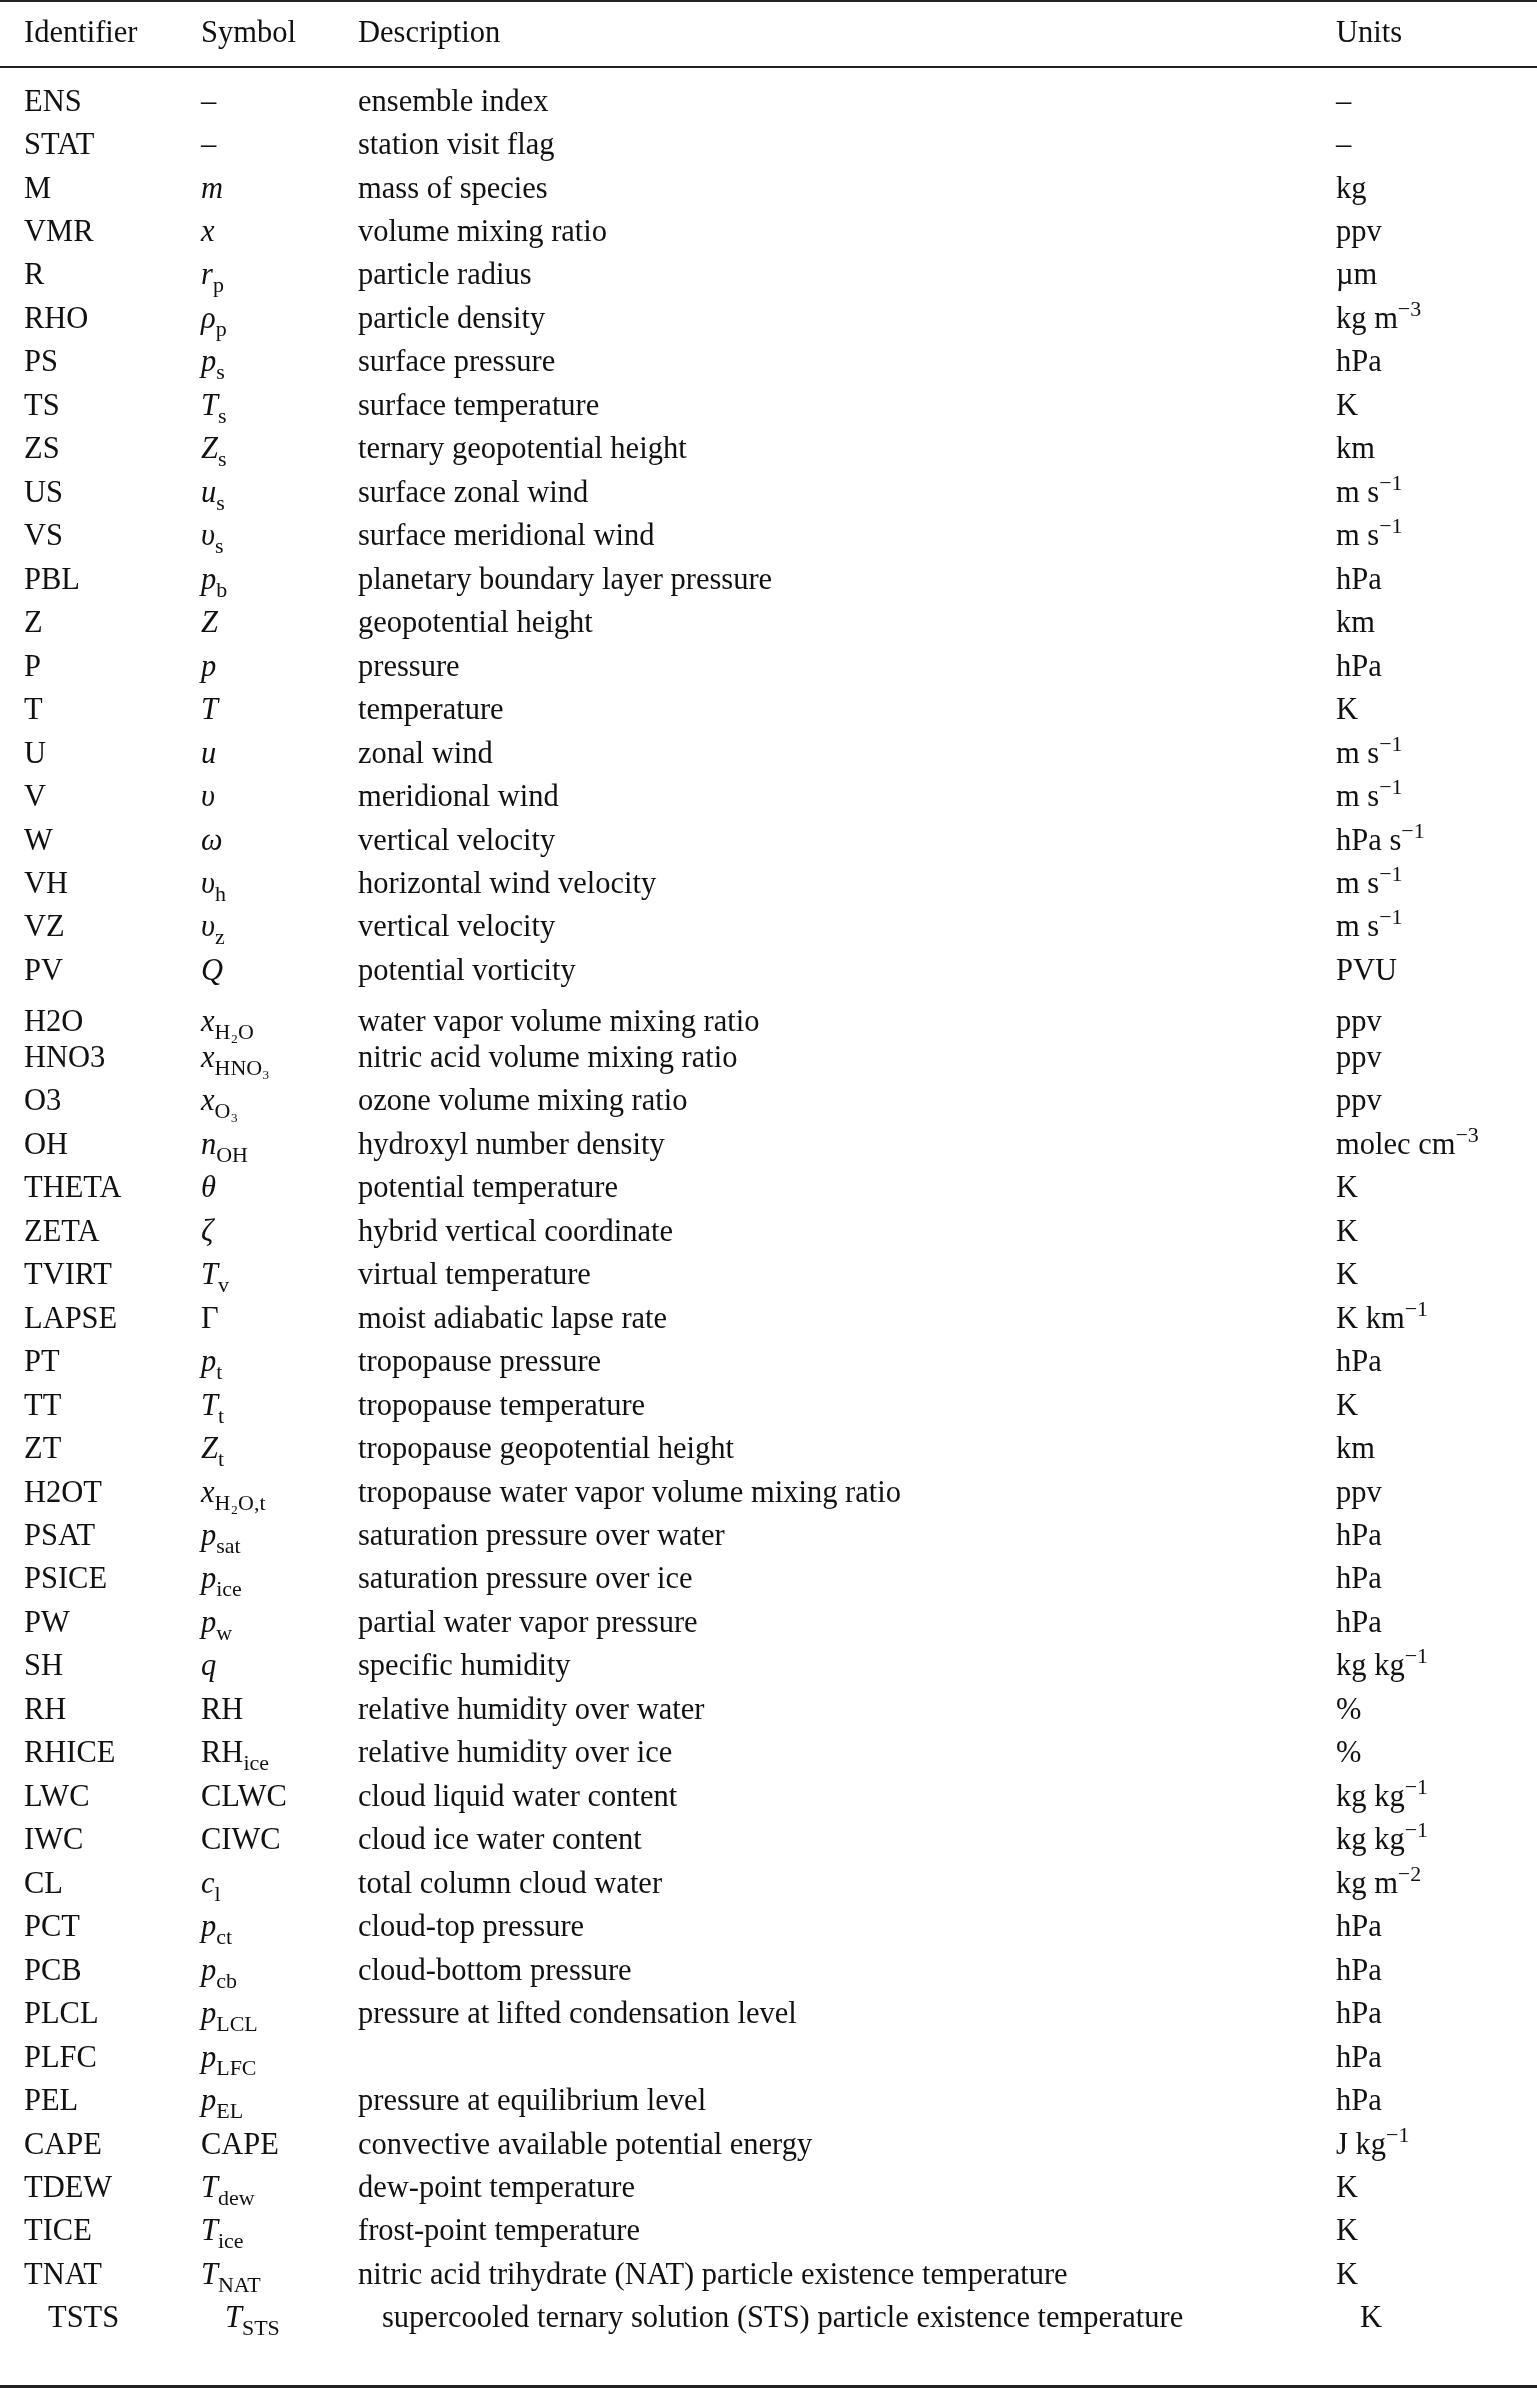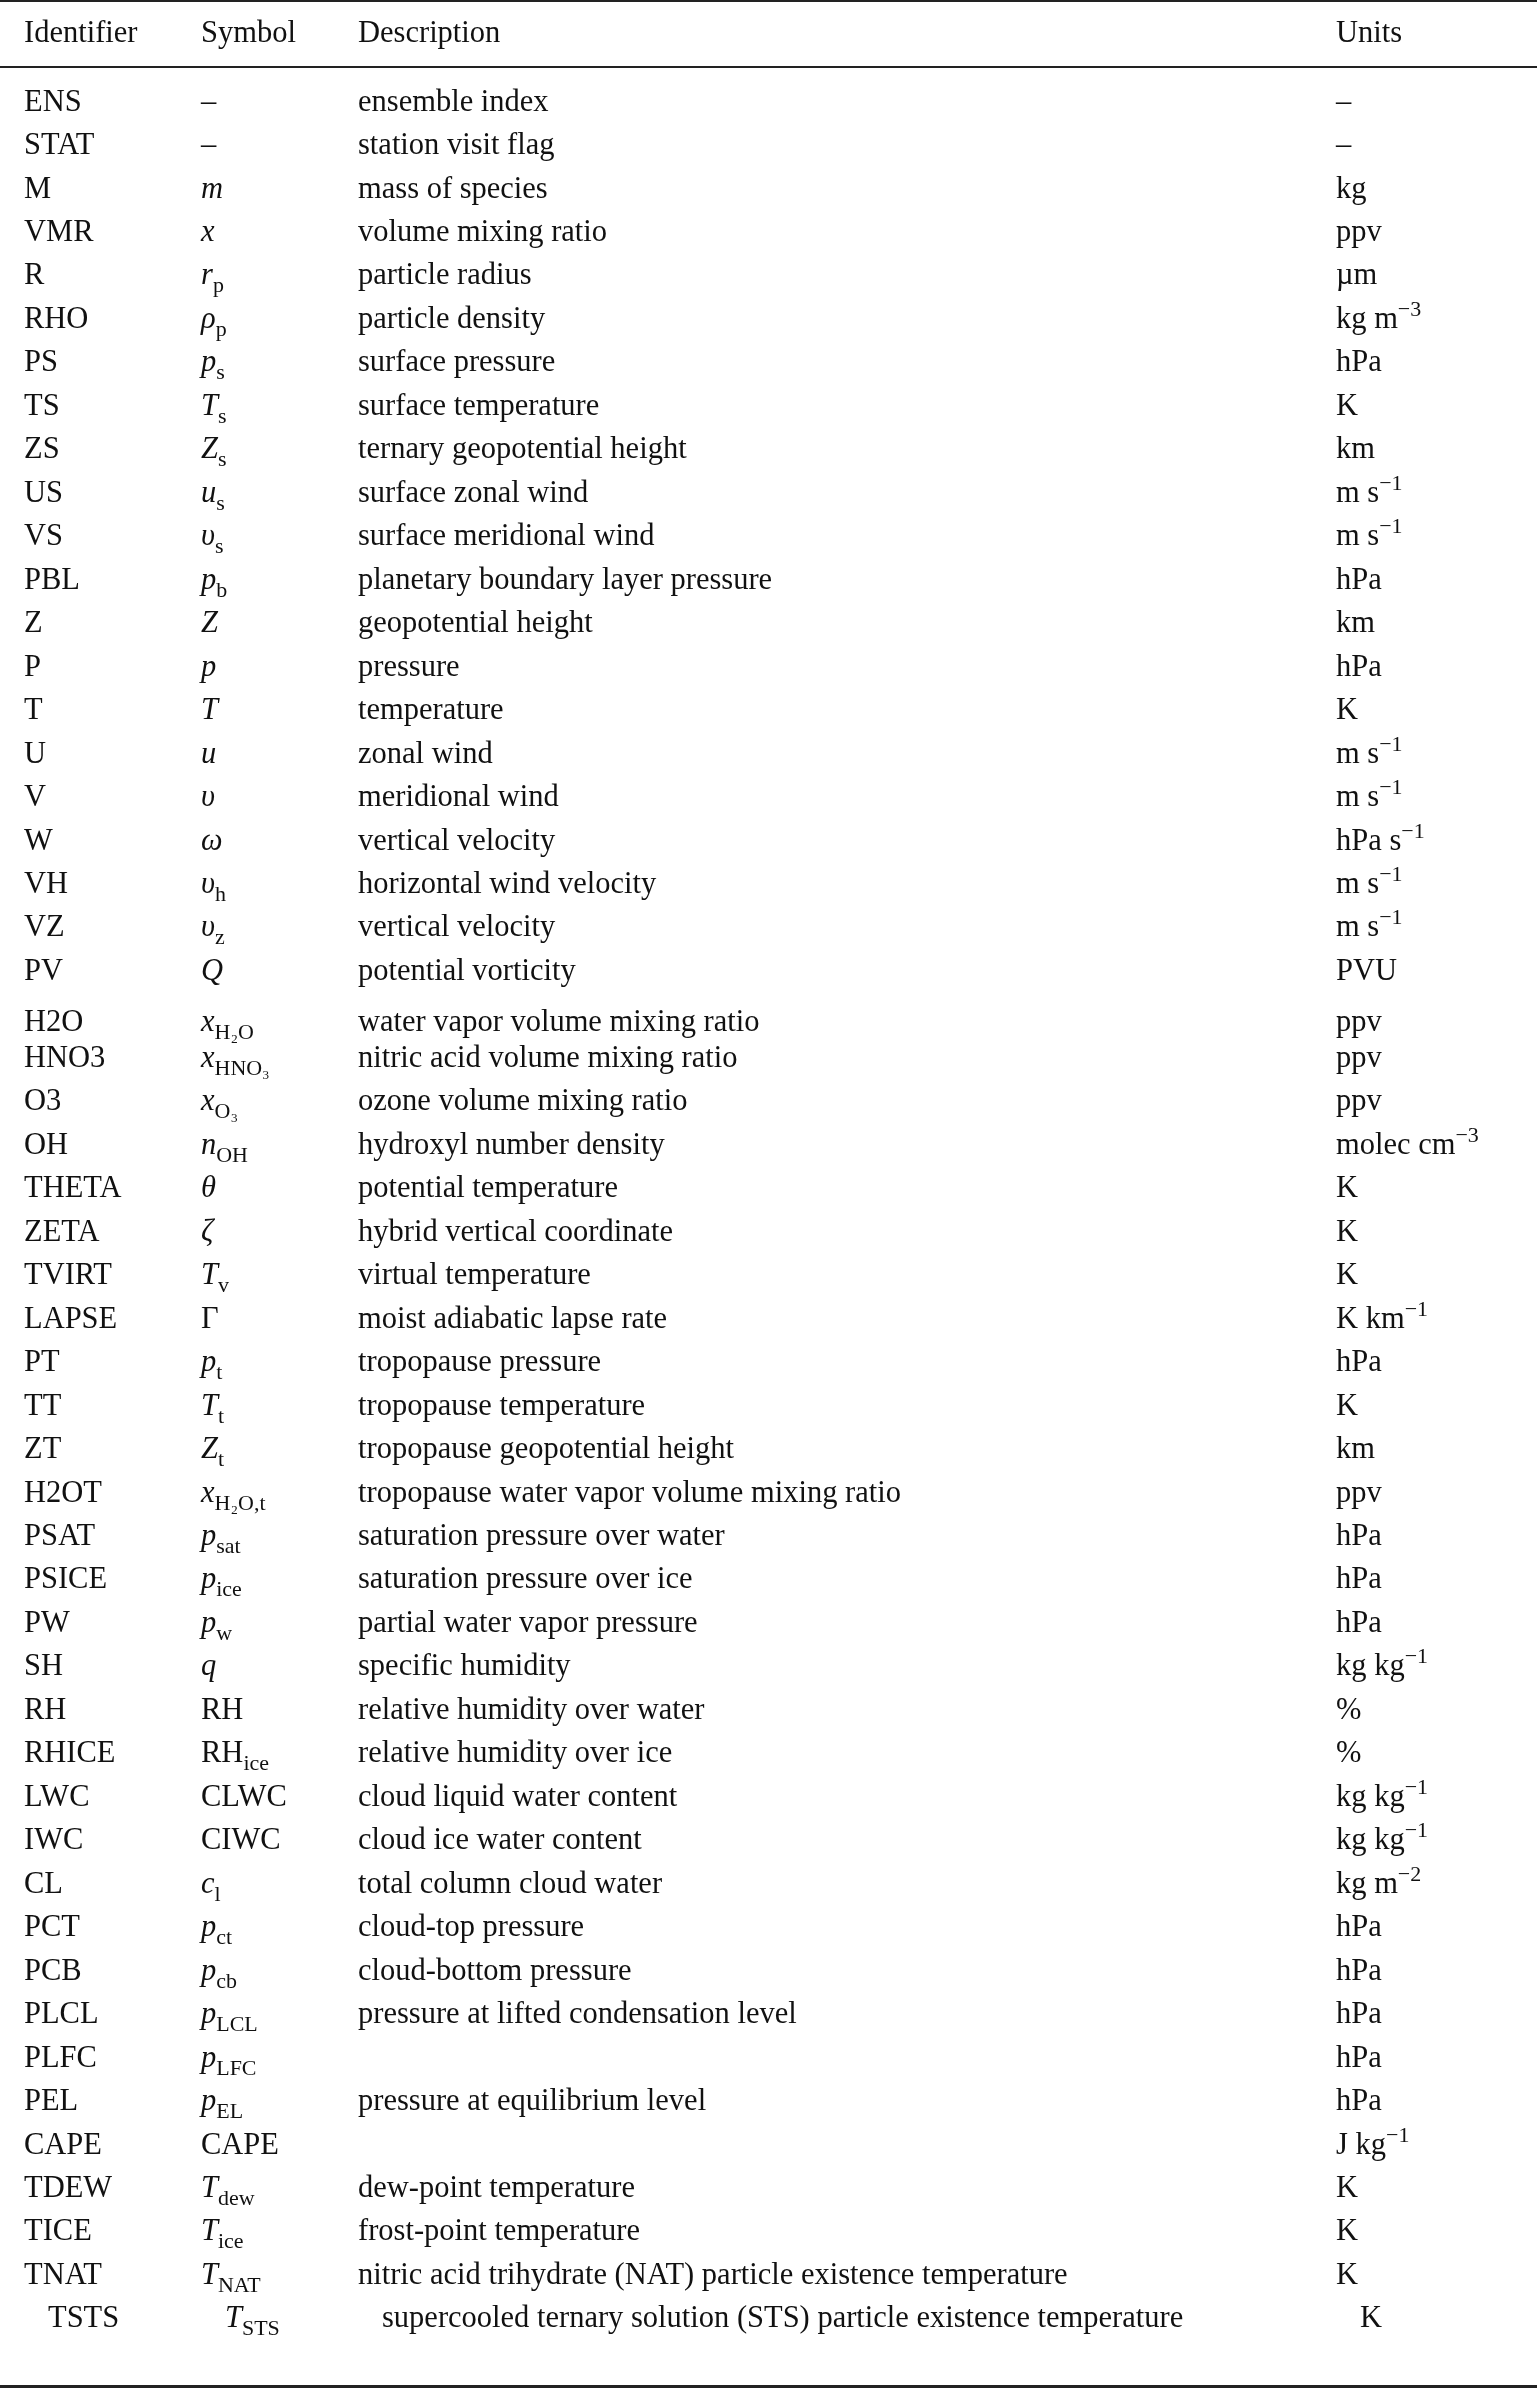--- a/index.html
+++ b/index.html
@@ -314,20 +314,21 @@
       </div>
       <div class="row" style="top: 2079px;">
         <span class="cell c-id">PEL</span>
         <span class="cell c-sym"><span class="it">p</span><sub>EL</sub></span>
         <span class="cell c-desc">pressure at equilibrium level</span>
         <span class="cell c-unit"><span>hPa</span></span>
       </div>
       <div class="row" style="top: 2123px;">
         <span class="cell c-id">CAPE</span>
         <span class="cell c-sym"><span>CAPE</span></span>
+        <span class="cell c-desc">convective available potential energy</span>
         <span class="cell c-unit"><span>J kg</span><sup>−1</sup></span>
       </div>
       <div class="row" style="top: 2166px;">
         <span class="cell c-id">TDEW</span>
         <span class="cell c-sym"><span class="it">T</span><sub>dew</sub></span>
         <span class="cell c-desc">dew-point temperature</span>
         <span class="cell c-unit"><span>K</span></span>
       </div>
       <div class="row" style="top: 2209px;">
         <span class="cell c-id">TICE</span>

